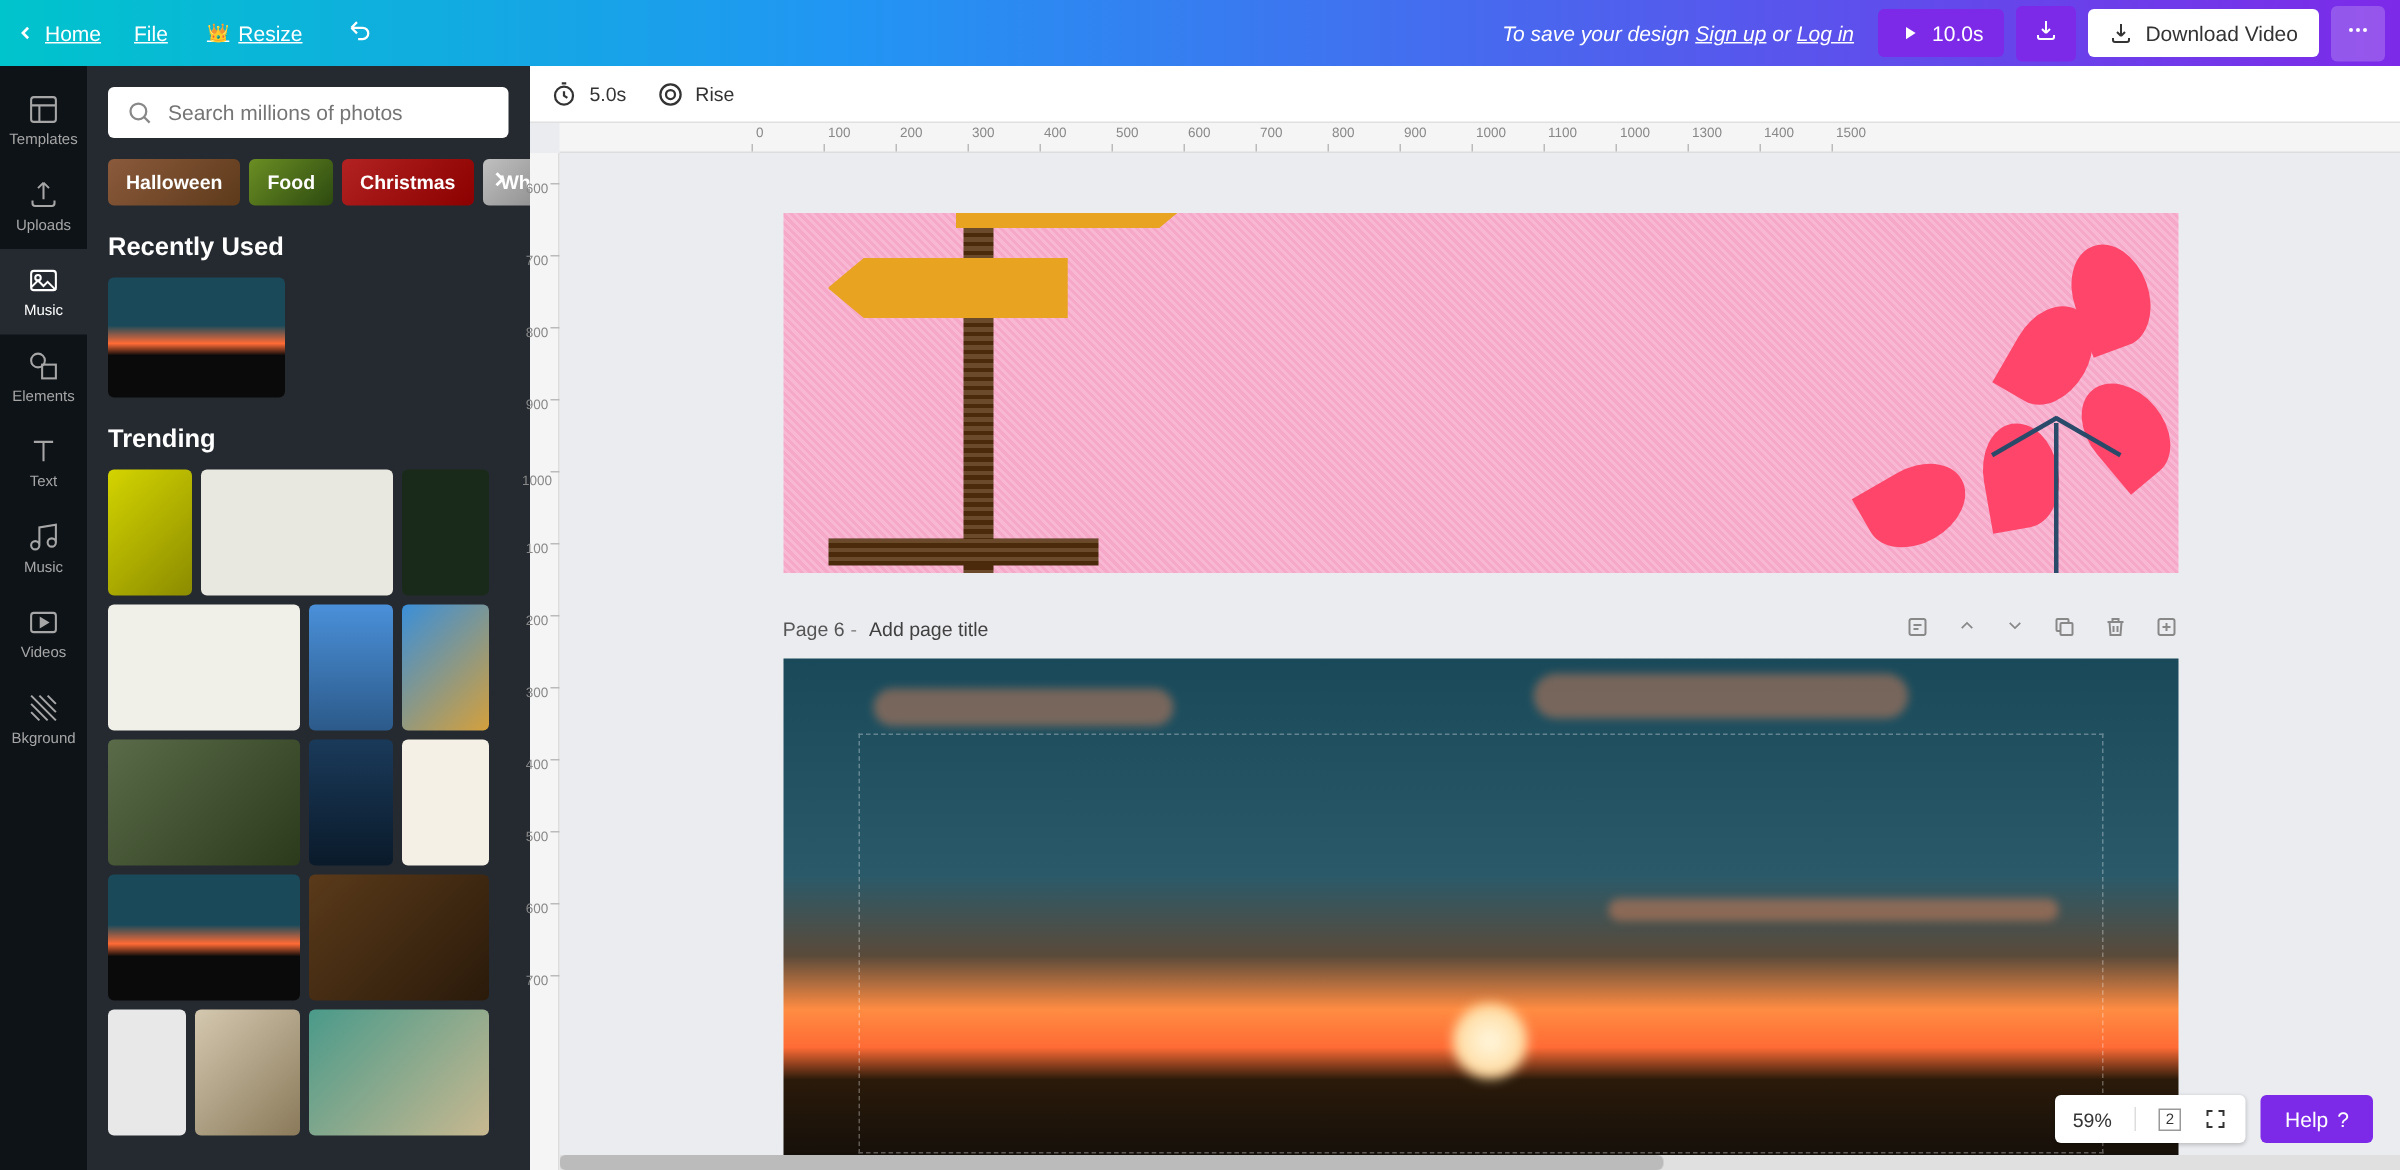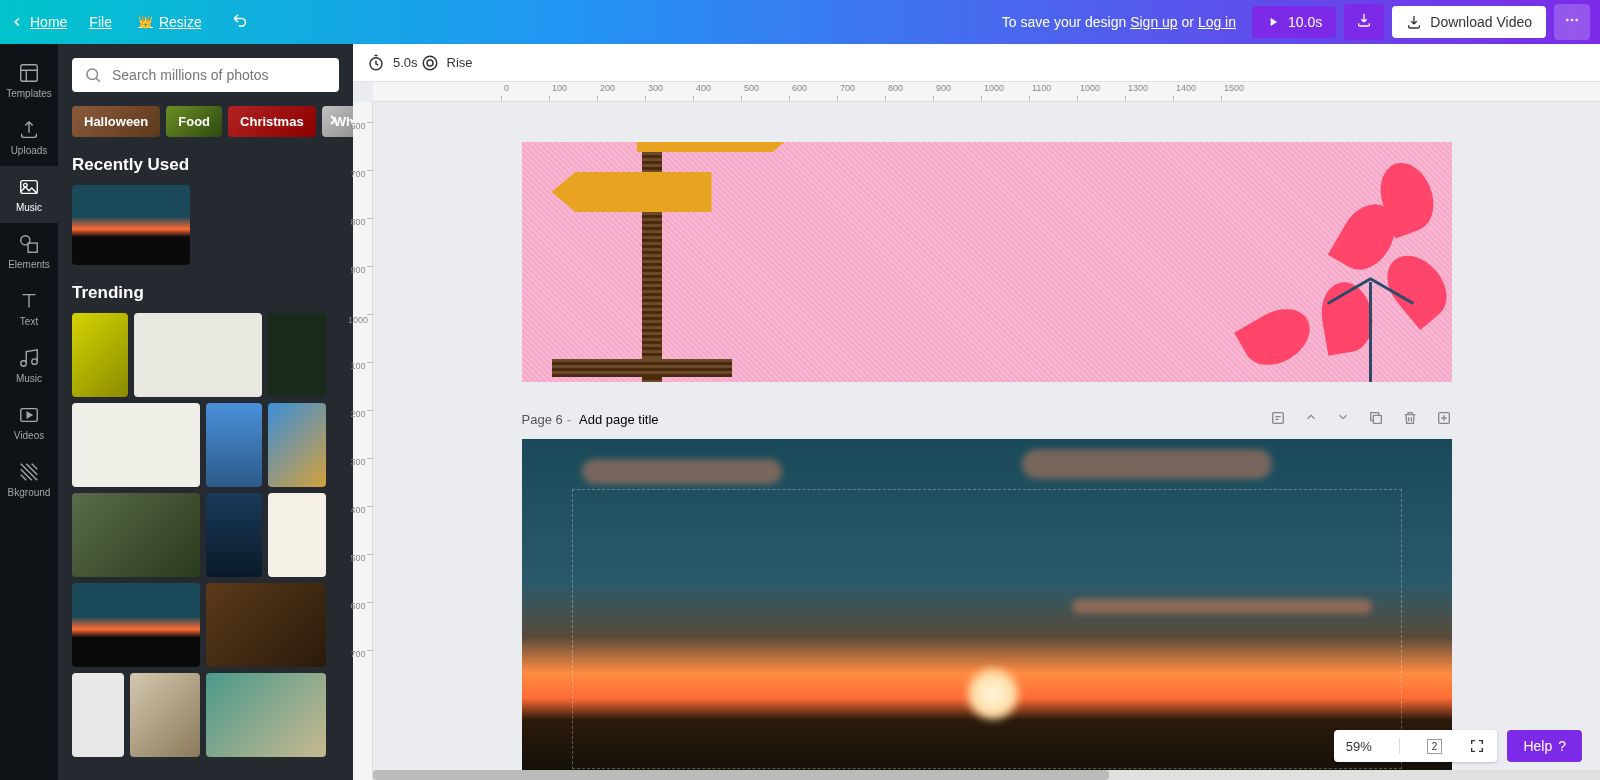--- a/index.html
+++ b/index.html
@@ -7,21 +7,21 @@
     
     
     .header { height: 44px; background: linear-gradient(90deg, #00c4cc 0%, #2196f3 35%, #7d2ae8 100%); display: flex; align-items: center; padding: 0 10px; color: white; }
     .header-left { display: flex; align-items: center; gap: 18px; text-decoration: underline; }
     .home-btn { display: flex; align-items: center; gap: 6px; cursor: pointer; font-size: 14px; font-weight: 500; }
     .header-btn { cursor: pointer; font-size: 14px; padding: 6px 4px; }
     .resize-btn { display: flex; align-items: center; gap: 6px; }
     .crown-icon { font-size: 12px; color: #ffd700; }
     .undo-icon { cursor: pointer; padding: 0 8px; }
     .header-right { margin-left: auto; display: flex; align-items: center; gap: 8px; }
-    .save-text { font-size: 14px; margin-right: 8px; }
+    .save-text { font-style: italic; font-size: 14px; margin-right: 8px; }
     .save-text u { cursor: pointer; }
     .play-btn { display: flex; align-items: center; gap: 8px; background: #7d2ae8; padding: 8px 14px; border-radius: 4px; cursor: pointer; font-size: 14px; font-weight: 500; }
     .dl-icon-btn { background: #7d2ae8; padding: 8px 12px; border-radius: 4px; cursor: pointer; }
     .download-video-btn { background: white; color: #333; padding: 8px 14px; border-radius: 4px; cursor: pointer; font-size: 14px; font-weight: 500; display: flex; align-items: center; gap: 8px; }
     .more-btn { background: rgba(255,255,255,0.2); padding: 8px 10px; border-radius: 4px; cursor: pointer; }
     
     
     .main { display: flex; height: calc(100% - 44px); }
     
     
@@ -55,21 +55,21 @@
     .ph8 { width: 56px; background: linear-gradient(180deg, #1a3a5a, #0a1a2a); }
     .ph9 { width: 58px; background: #f5f0e5; }
     .ph10 { width: 128px; background: linear-gradient(180deg, #1a4a5a 40%, #ff6b35 55%, #0a0a0a 65%); }
     .ph11 { width: 120px; background: linear-gradient(135deg, #5a3a1a, #2a1a0a); }
     .ph12 { width: 52px; background: #e8e8e8; }
     .ph13 { width: 70px; background: linear-gradient(135deg, #d4c8b0, #8a7a5a); }
     .ph14 { width: 120px; background: linear-gradient(135deg, #4a9a8a, #c8b890); }
     
     
     .canvas-area { flex: 1; display: flex; flex-direction: column; background: #ebecf0; position: relative; }
-    .toolbar { height: 38px; background: white; border-bottom: 1px solid #e0e0e0; display: flex; align-items: center; padding: 0 14px; gap: 3px; }
+    .toolbar { height: 38px; background: white; border-bottom: 1px solid #e0e0e0; display: flex; align-items: center; padding: 0 14px; gap: 20px; }
     .tool-item { display: flex; align-items: center; gap: 8px; cursor: pointer; font-size: 13px; color: #333; }
     .tool-item svg { width: 18px; height: 18px; }
     
     
     .ruler-h { position: absolute; top: 38px; left: 20px; right: 0; height: 20px; background: #f5f5f5; border-bottom: 1px solid #ddd; display: flex; font-size: 9px; color: #888; overflow: hidden; }
     .ruler-h .tick { position: absolute; border-left: 1px solid #bbb; height: 6px; top: 14px; padding-left: 2px; line-height: 8px; }
     .ruler-h .tick span { position: relative; top: -12px; }
     .ruler-v { position: absolute; top: 58px; left: 0; width: 20px; bottom: 0; background: #f5f5f5; border-right: 1px solid #ddd; font-size: 9px; color: #888; }
     .ruler-v .tick { position: absolute; border-top: 1px solid #bbb; width: 6px; left: 14px; }
     .ruler-v .tick span { position: absolute; left: -14px; top: -5px; transform: rotate(-90deg); transform-origin: center; writing-mode: vertical-rl; }
@@ -91,36 +91,36 @@
     .leaf.l4 { right: 150px; bottom: 10px; transform: rotate(60deg); }
     .leaf.l5 { right: 80px; bottom: 30px; transform: rotate(-10deg); }
     .palm { position: absolute; right: 80px; bottom: 0; width: 3px; height: 100px; background: #2a4a6a; }
     .palm::before, .palm::after { content: ''; position: absolute; top: -5px; width: 50px; height: 3px; background: #2a4a6a; }
     .palm::before { left: -48px; transform: rotate(-30deg); transform-origin: right; }
     .palm::after { right: -48px; transform: rotate(30deg); transform-origin: left; }
     
     
     .page-label { width: 930px; margin: 28px auto 10px; display: flex; align-items: center; font-size: 13px; color: #888; }
     .page-label .pg { color: #555; font-weight: 500; }
-    .page-label .placeholder { color: #000000; margin-left: 4px; }
+    .page-label .placeholder { color: #404040; margin-left: 4px; }
     .page-actions { margin-left: auto; display: flex; gap: 18px; }
     .page-actions span { cursor: pointer; color: #888; }
     
     
     .page2 { width: 930px; height: 360px; margin: 0 auto; background: linear-gradient(180deg, #1a4a5a 0%, #2a5a6a 40%, #5a4a3a 55%, #ff8c42 65%, #ff6b35 72%, #2a1a0a 78%, #0a0a0a 100%); position: relative; overflow: hidden; }
     .cloud { position: absolute; background: rgba(255,140,90,0.4); border-radius: 20px; filter: blur(3px); }
     .cloud.c1 { top: 20px; left: 60px; width: 200px; height: 25px; }
     .cloud.c2 { top: 10px; right: 180px; width: 250px; height: 30px; }
     .cloud.c3 { top: 160px; right: 80px; width: 300px; height: 15px; }
     .sun { position: absolute; bottom: 80px; left: 48%; width: 50px; height: 50px; background: radial-gradient(circle, #fff8e0, #ffcc80); border-radius: 50%; filter: blur(4px); }
     .page2-border { position: absolute; top: 50px; left: 50px; right: 50px; bottom: 30px; border: 1px dashed rgba(255,255,255,0.3); pointer-events: none; }
     
     
     .bottom-controls { position: absolute; bottom: 18px; right: 18px; display: flex; gap: 10px; align-items: center; }
-    .zoom-box { background: white; border-radius: 4px; padding: 8px 12px; display: flex; align-items: center; gap: 27px; font-size: 13px; color: #333; box-shadow: 0 1px 3px rgba(0,0,0,0.2); }
+    .zoom-box { background: white; border-radius: 4px; padding: 8px 12px; display: flex; align-items: center; gap: 15px; font-size: 13px; color: #333; box-shadow: 0 1px 3px rgba(0,0,0,0.2); }
     .zoom-box .divider { width: 1px; height: 16px; background: #ddd; }
     .help-btn { background: #7d2ae8; color: white; padding: 8px 16px; border-radius: 4px; font-size: 14px; font-weight: 500; cursor: pointer; display: flex; align-items: center; gap: 6px; }
     
     .scrollbar-track { position: absolute; bottom: 0; left: 20px; right: 0; height: 10px; background: #e0e0e0; }
     .scrollbar-thumb { position: absolute; left: 0; width: 60%; height: 100%; background: #bbb; border-radius: 4px; }
   </style>
 </head>
 <body>
 
 <div class="header">

